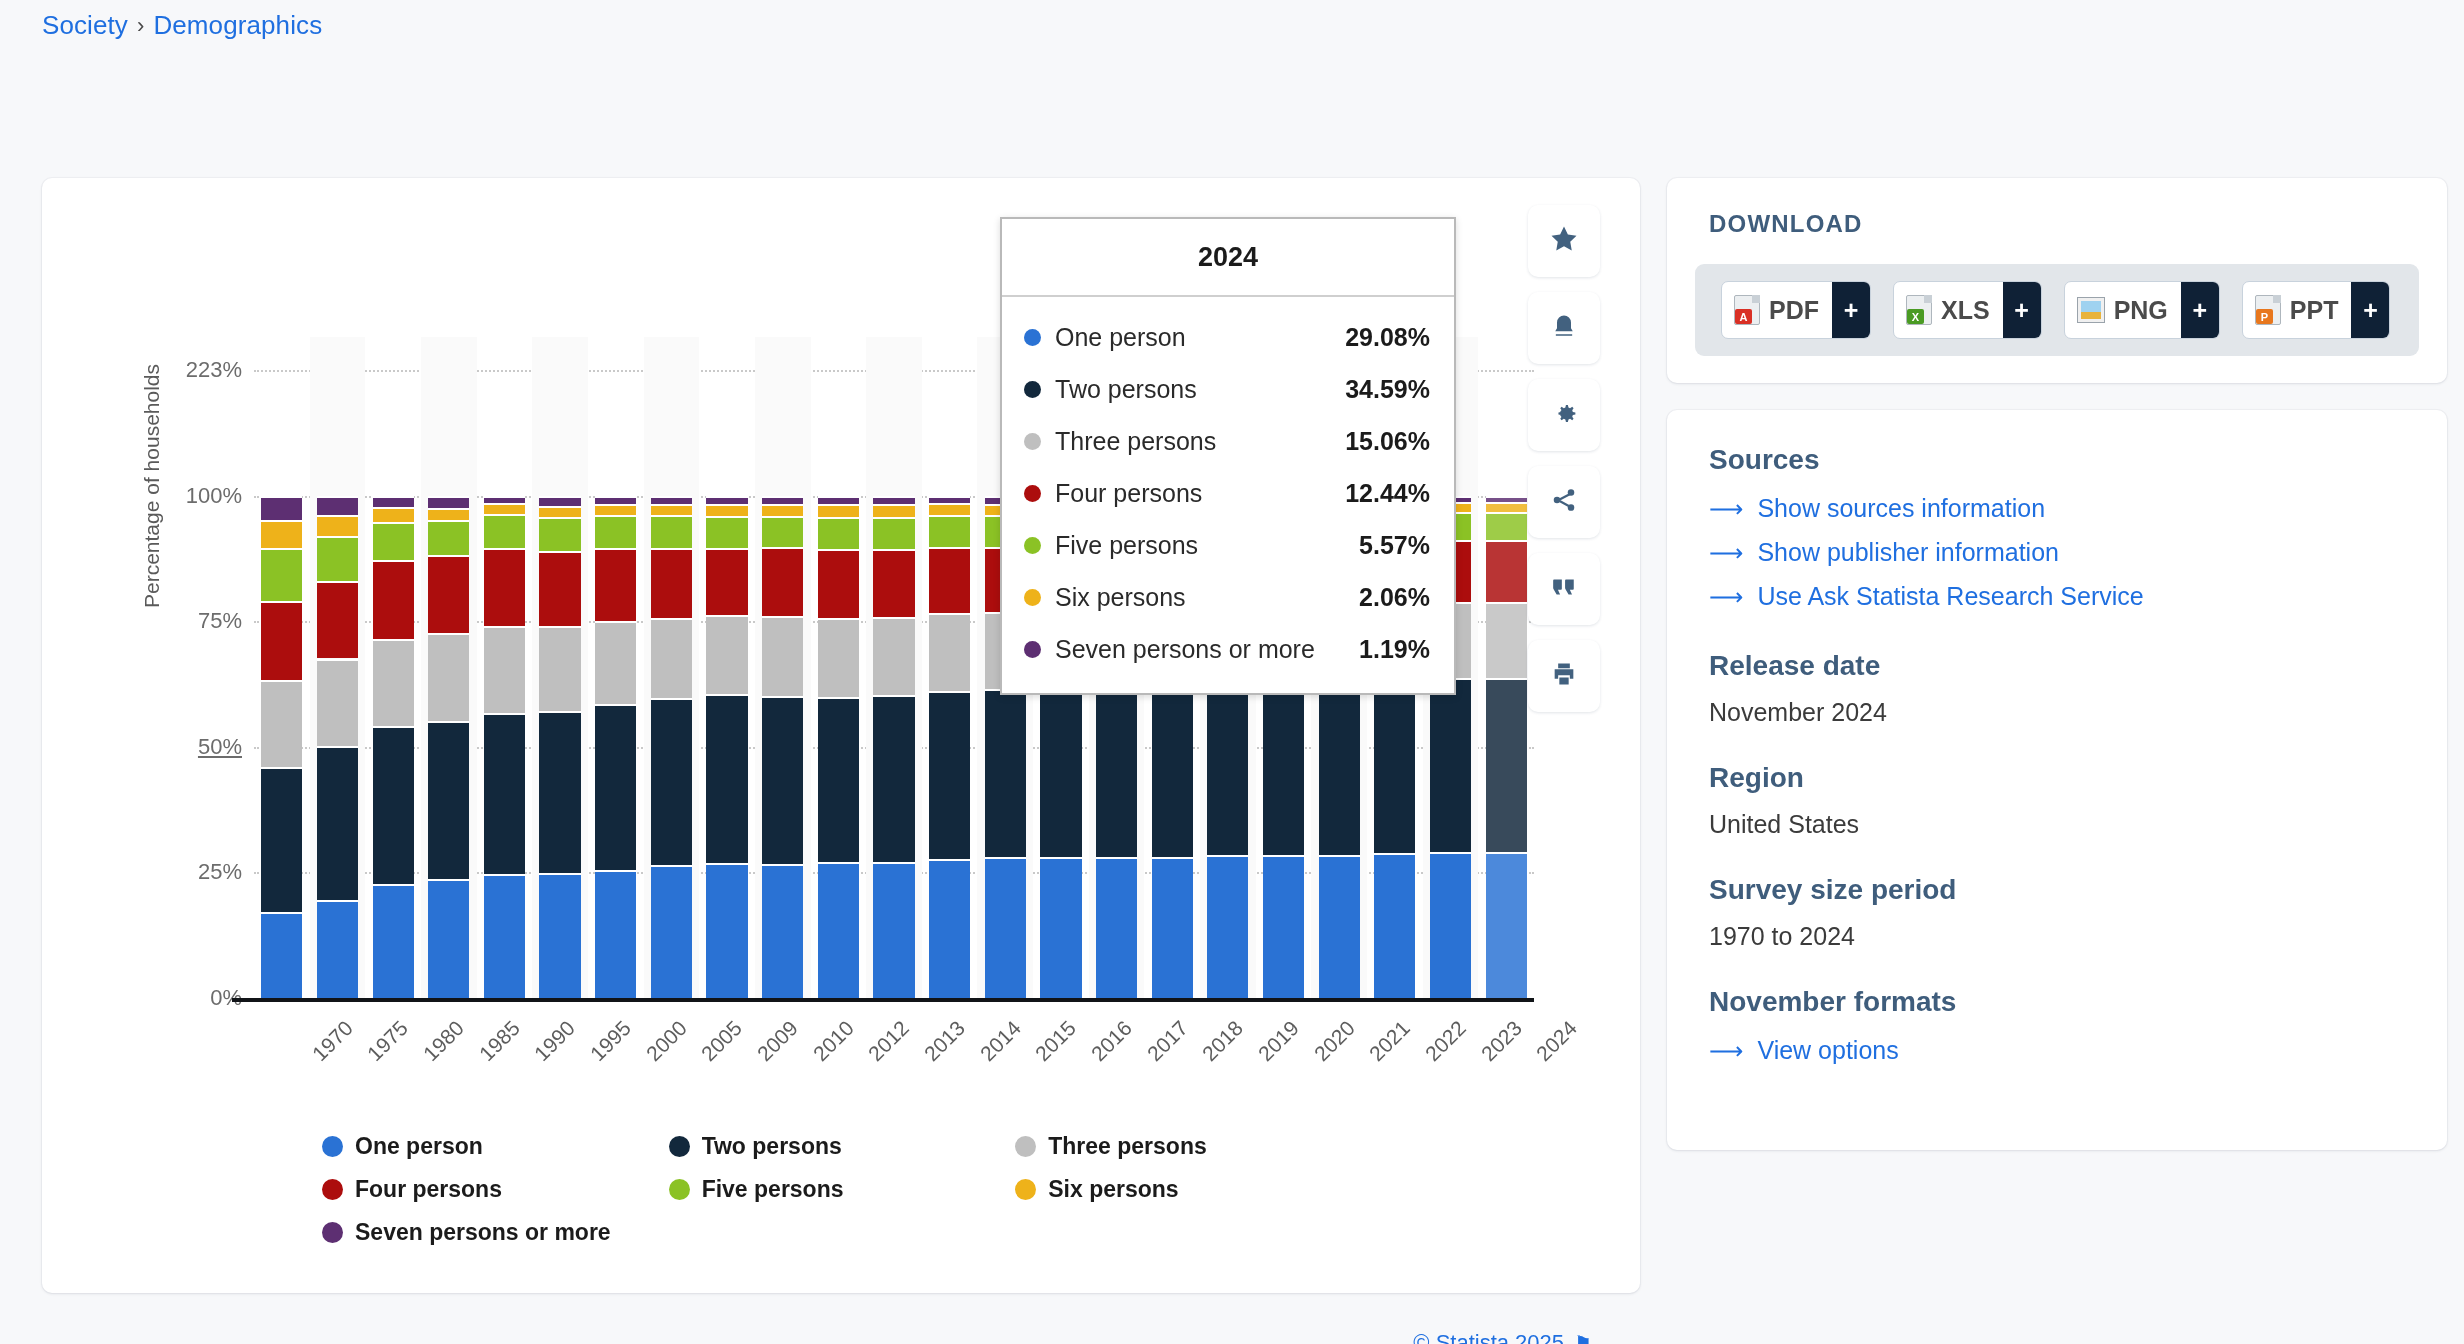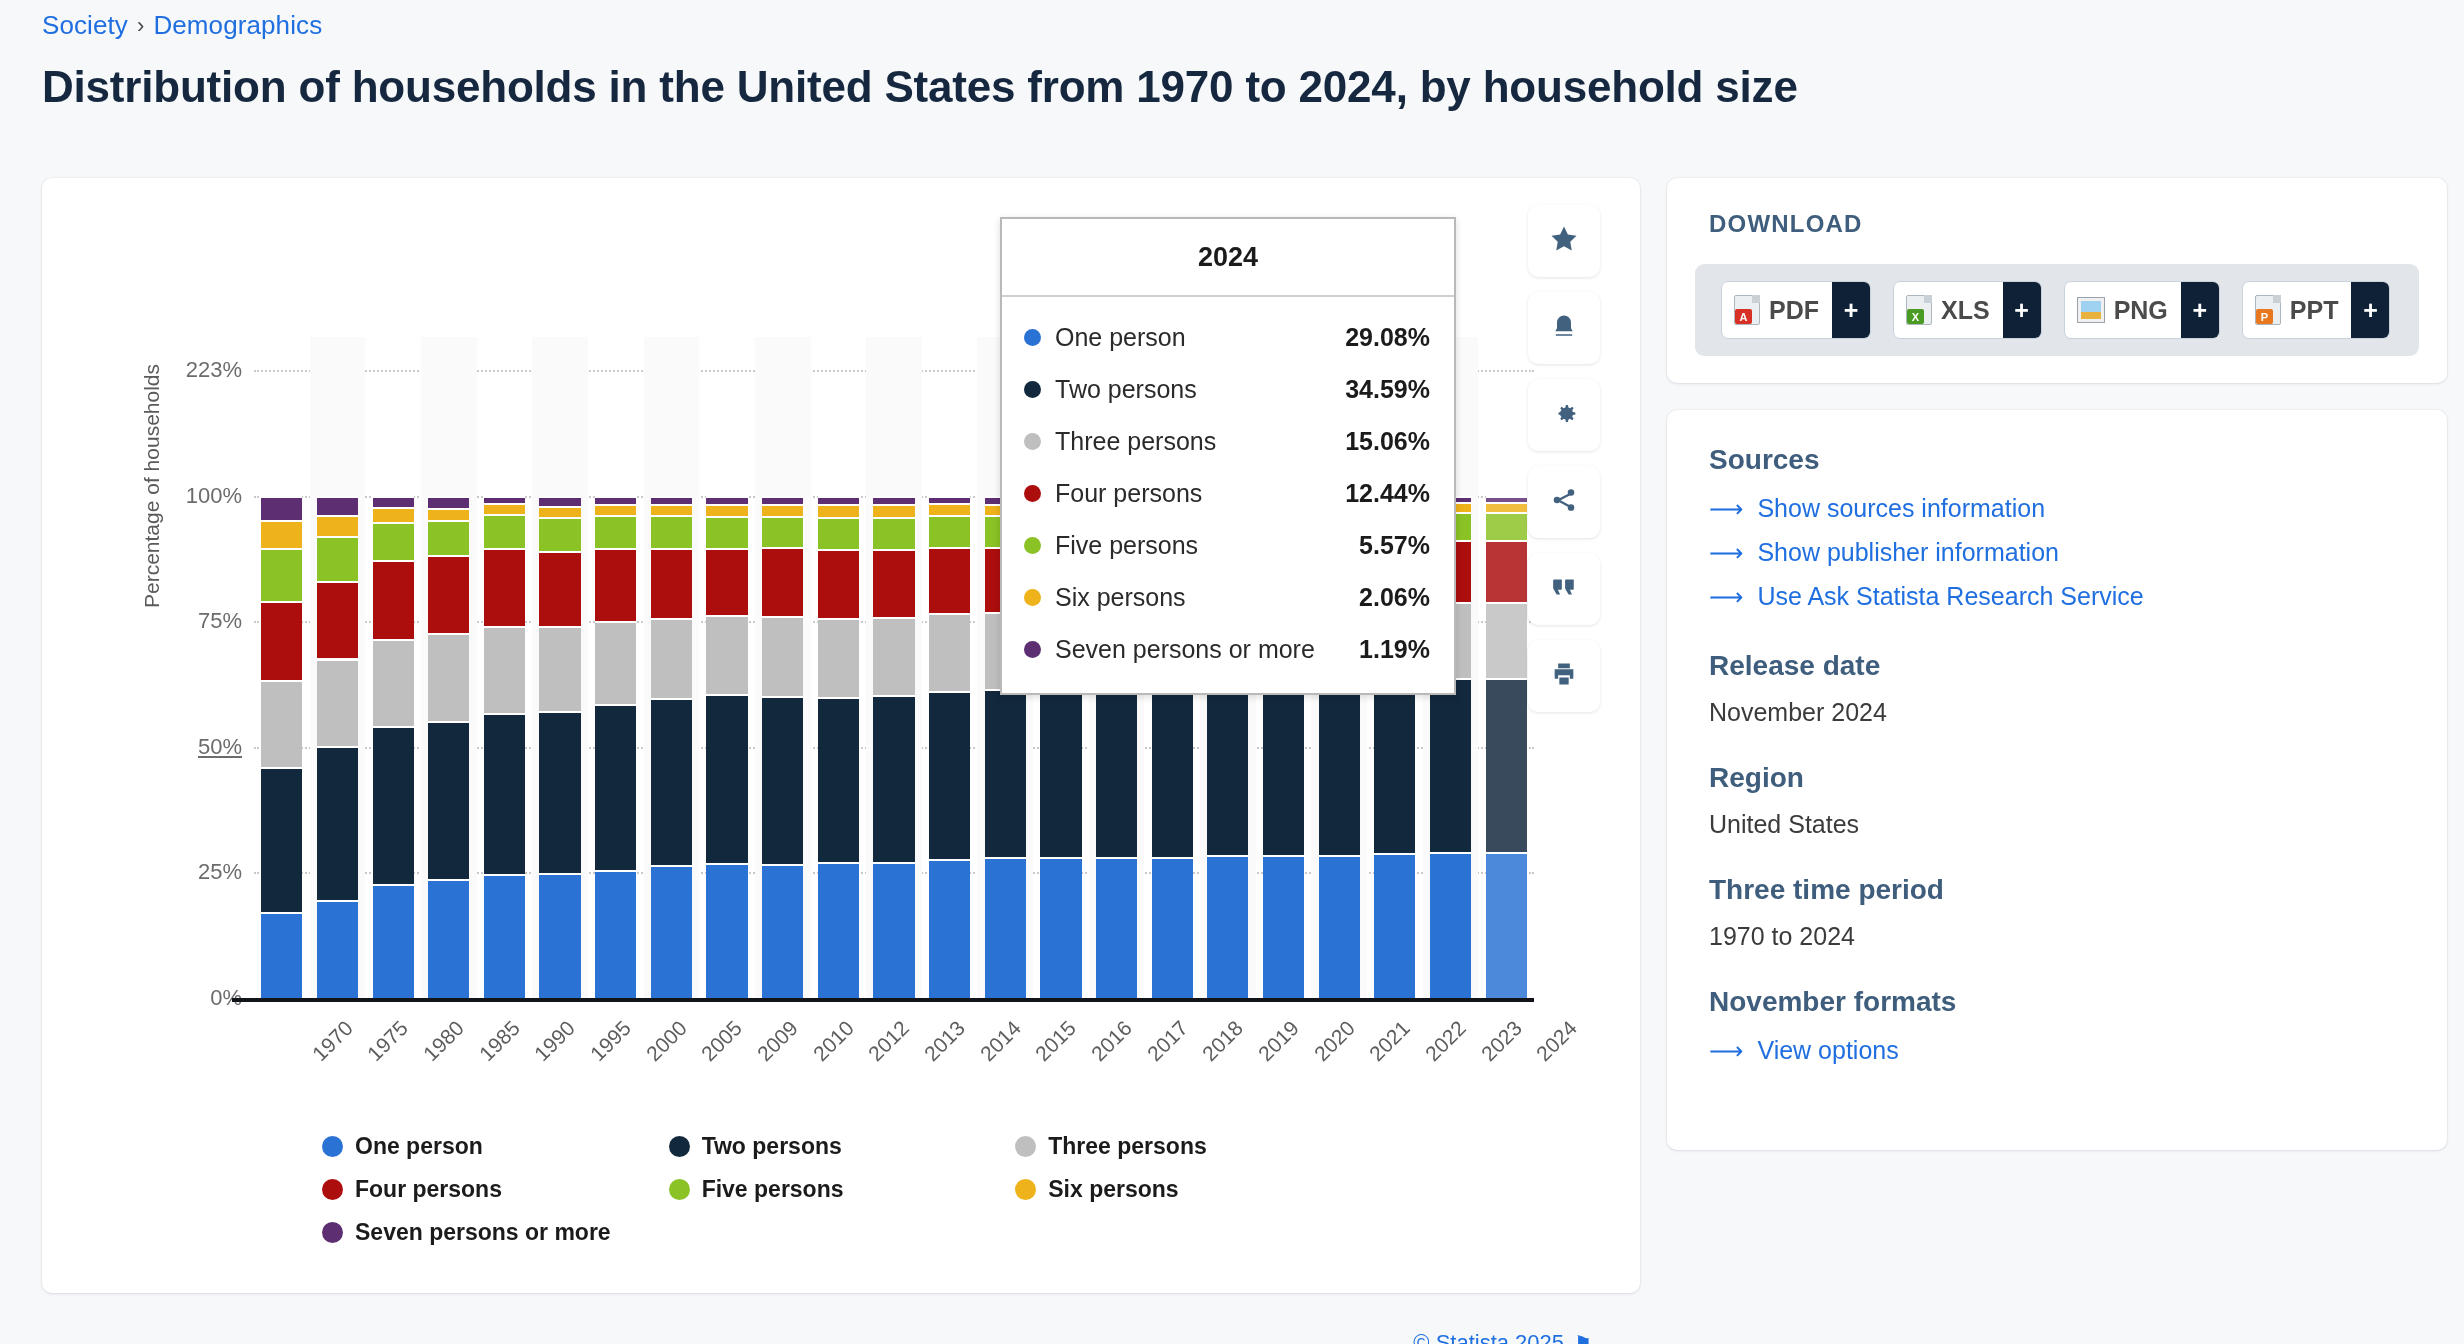--- a/index.html
+++ b/index.html
@@ -221,21 +221,20 @@
 <body>
 
 <div class="page">
 
   <div class="breadcrumb">
     <a href="#">Society</a>
     <span class="bc-sep">›</span>
     <a href="#">Demographics</a>
   </div>
 
-  <h1 class="page-title">Distribution of households in the United States from 1970 to 2024, by household size</h1>
 
   <div class="chart-card">
     <div class="plot-wrap">
       <div class="y-axis-title">Percentage of households</div>
       <div class="y-labels" id="y-labels">
           <div class="y-label" style="top: 820px;">0%</div>
           <div class="y-label" style="top: 694.4px;">25%</div>
           <div class="y-label" style="top: 568.8px; text-decoration: underline;">50%</div>
           <div class="y-label" style="top: 443.2px;">75%</div>
           <div class="y-label" style="top: 317.6px;">100%</div>
@@ -685,21 +684,21 @@
       <span class="arrow">⟶</span>
       <span>Use Ask Statista Research Service</span>
     </div>
 
     <div class="meta-h" style="top:240px">Release date</div>
     <div class="meta-v" style="top:288px">November 2024</div>
 
     <div class="meta-h" style="top:352px">Region</div>
     <div class="meta-v" style="top:400px">United States</div>
 
-    <div class="meta-h" style="top:464px">Three time period</div>
+    <div class="meta-h" style="top:464px">Survey size period</div>
     <div class="meta-v" style="top:512px">1970 to 2024</div>
 
     <div class="meta-h" style="top:576px">November formats</div>
     <div class="meta-link" style="top:626px">
       <span class="arrow">⟶</span>
       <span>View options</span>
     </div>
   </div>
 
 </div>

